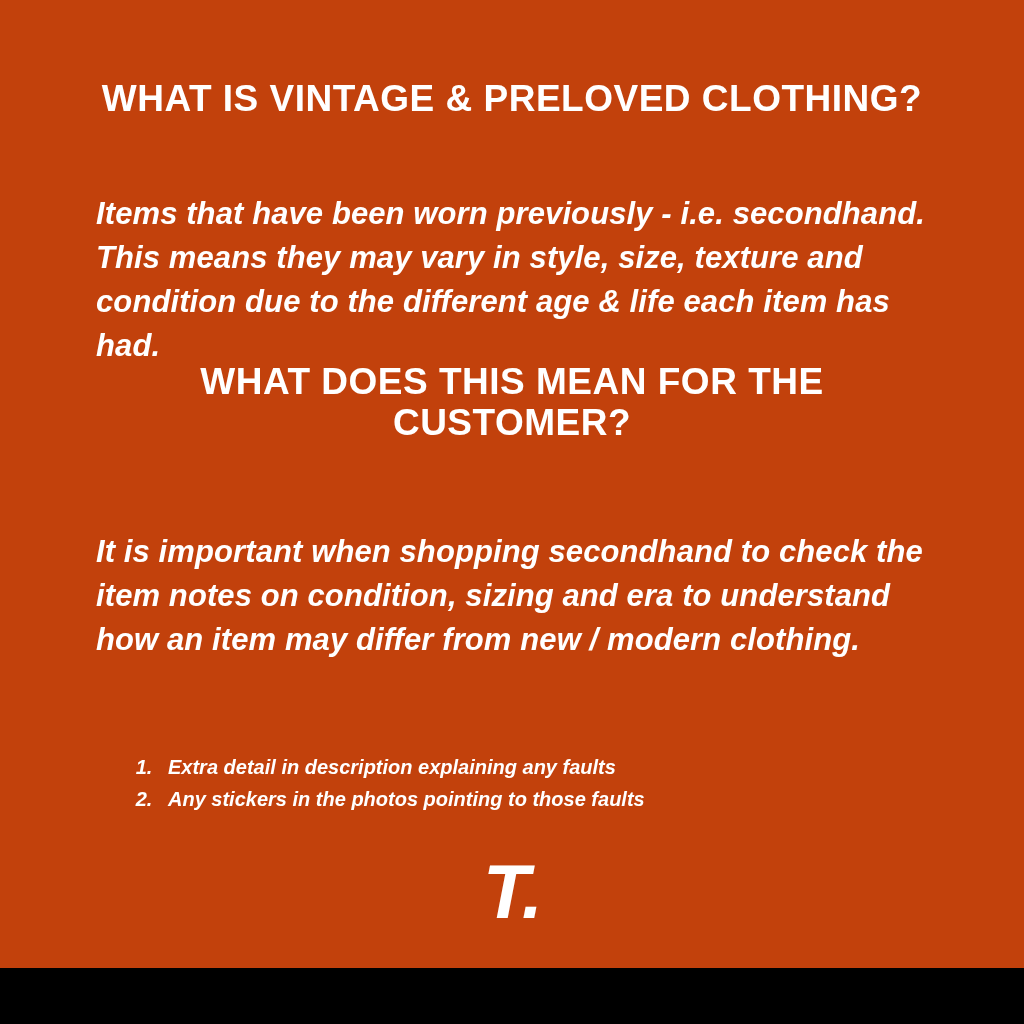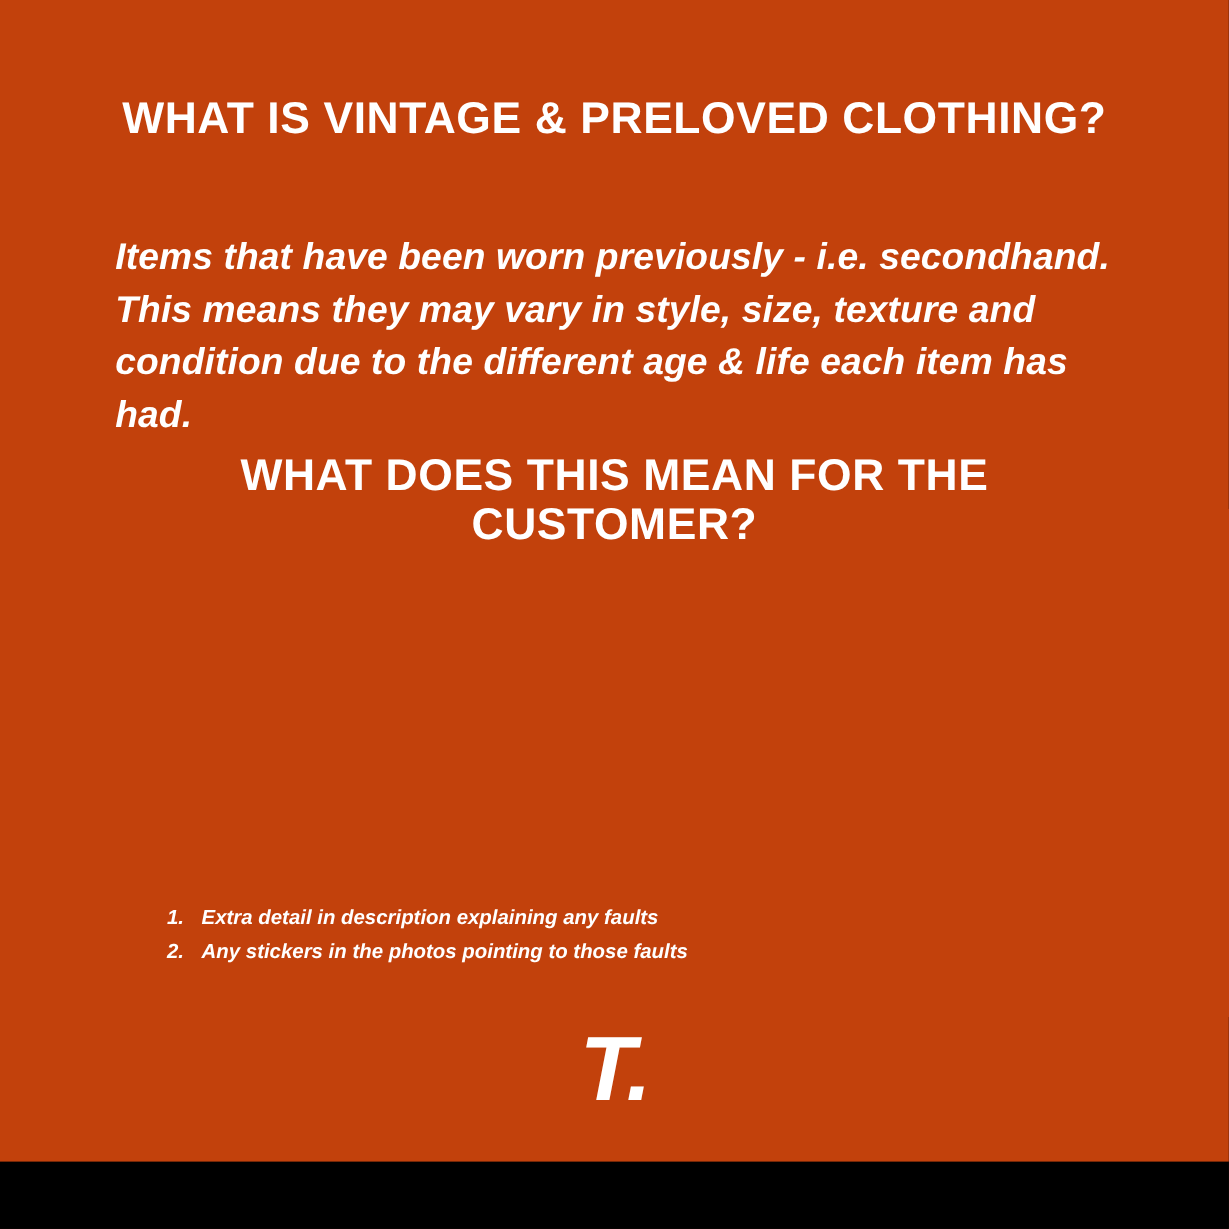--- a/index.html
+++ b/index.html
@@ -34,21 +34,21 @@
     text-transform: uppercase;
   }
   .title-main {
     position: absolute;
     top: 78px;
     left: 0;
     right: 0;
   }
   .title-second {
     position: absolute;
-    top: 375px;
+    top: 361px;
     left: 0;
     right: 0;
     padding: 0 112px;
   }
   .body-block {
     position: absolute;
     left: 96px;
     right: 96px;
     font-style: italic;
     font-weight: bold;
@@ -59,21 +59,21 @@
   .para1 { top: 192px; }
   .para2 { top: 530px; }
   .para3 { top: 681px; }
   .list-wrap {
     position: absolute;
     left: 96px;
     right: 96px;
     top: 752px;
     font-style: italic;
     font-weight: bold;
-    font-size: 17px;
+    font-size: 20px;
     line-height: 1.5;
   }
   ol.faults {
     margin: 0;
     padding-left: 62px;
   }
   ol.faults li {
     padding-left: 10px;
     margin: 0 0 2px 0;
   }
@@ -98,20 +98,21 @@
 <body>
 
 <div class="slide">
 
   <h1 class="h1 title-main">WHAT IS VINTAGE &amp; PRELOVED CLOTHING?</h1>
 
   <div class="body-block para1">Items that have been worn previously - i.e. secondhand. This means they may vary in style, size, texture and condition due to the different age &amp; life each item has had.</div>
 
   <h1 class="h1 title-second">WHAT DOES THIS MEAN FOR THE CUSTOMER?</h1>
 
+  <div class="body-block para2">It is important when shopping secondhand to check the item notes on condition, sizing and era to understand how an item may differ from new / modern clothing.</div>
 
 
   <div class="list-wrap">
     <ol class="faults">
       <li>Extra detail in description explaining any faults</li>
       <li>Any stickers in the photos pointing to those faults</li>
     </ol>
   </div>
 
   <div class="logo">

